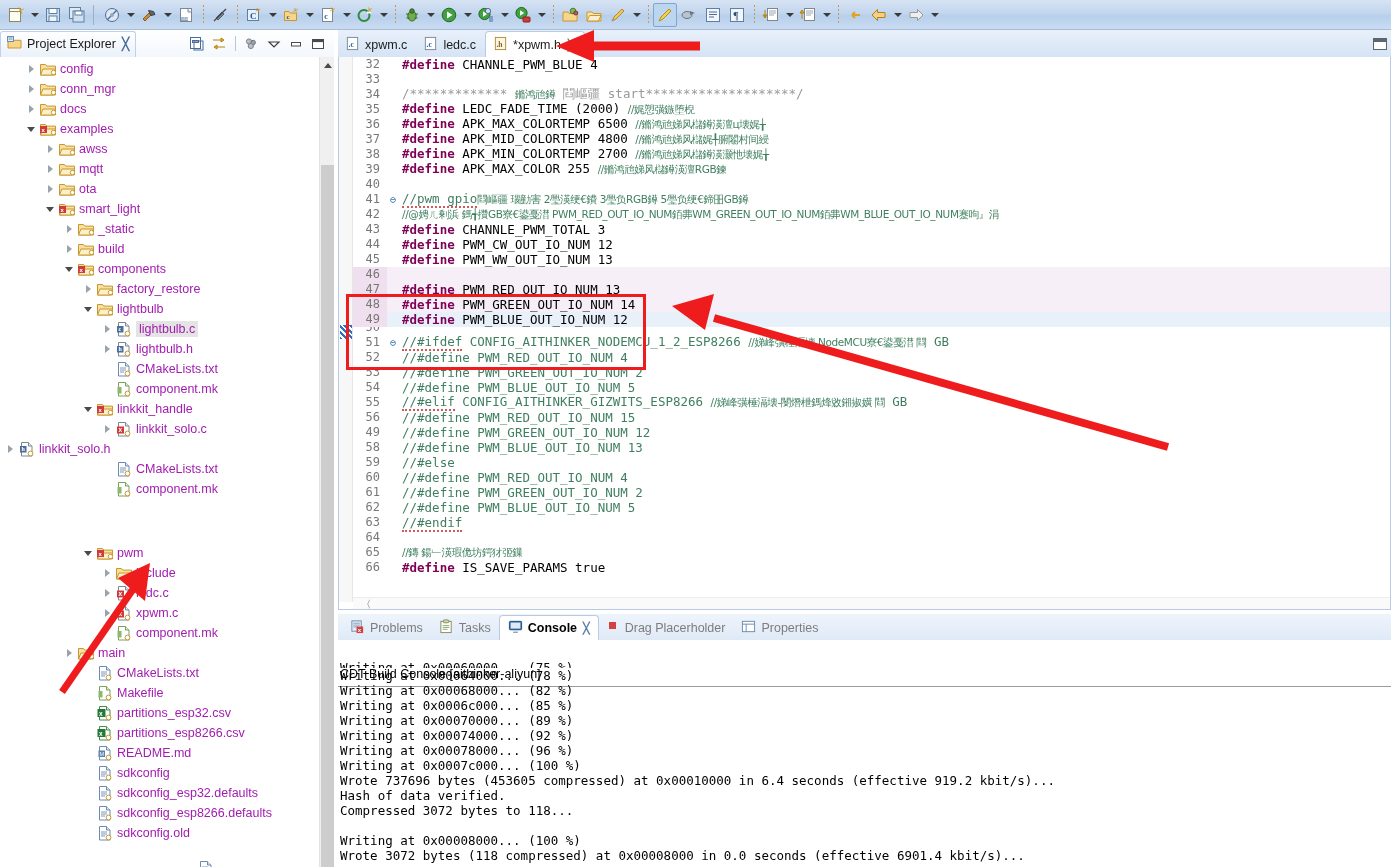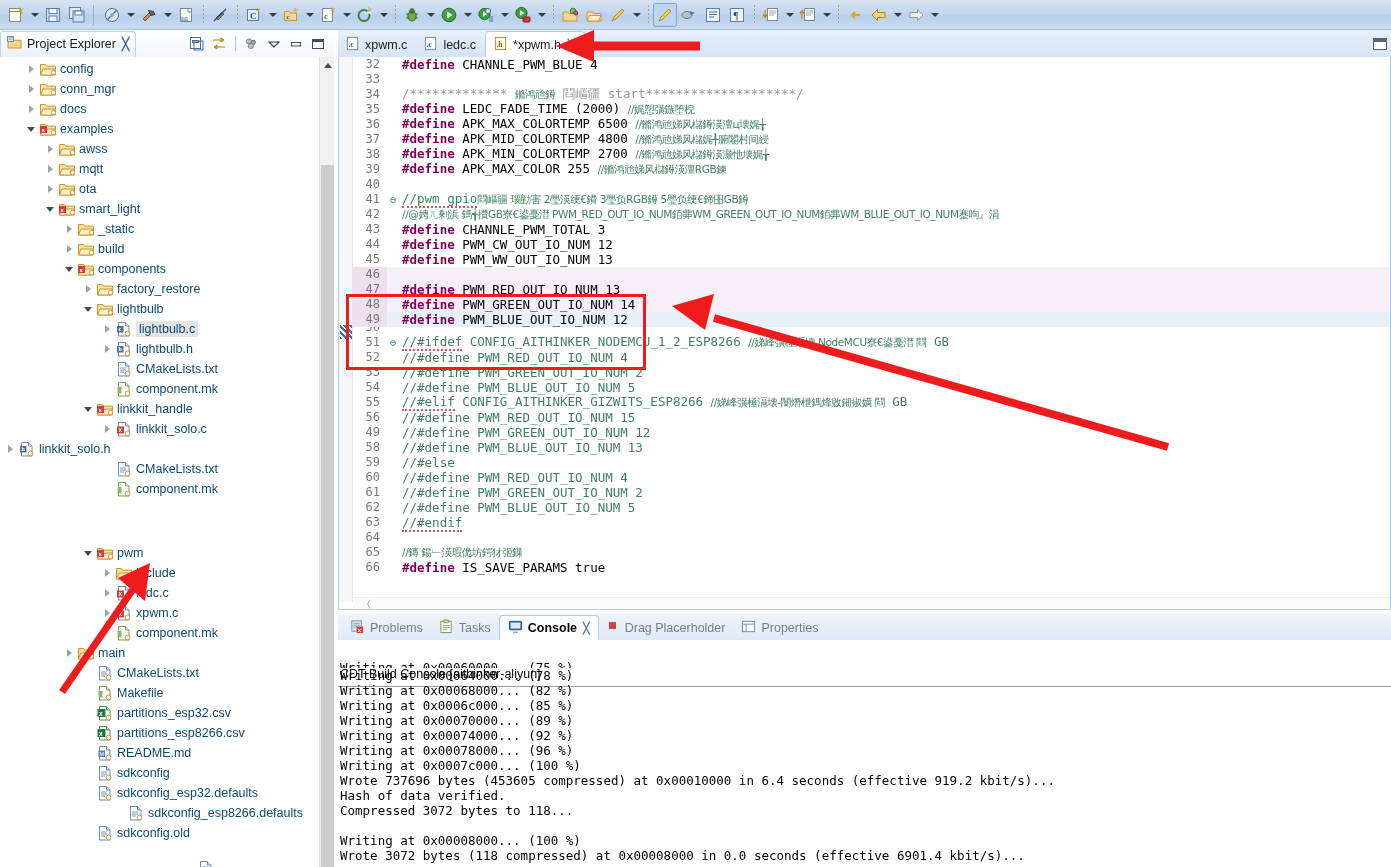--- a/index.html
+++ b/index.html
@@ -65,21 +65,21 @@
   .pe-tool { width: 20px; height: 20px; display: flex; align-items: center; justify-content: center; }
   .pe-vsep { width: 1px; height: 15px; background: #b9c7d8; margin: 0 4px; }
 
   .pe-body {
     position: absolute; left: 0; top: 27px; width: 334px; height: 810px;
     overflow: hidden; background: #fff;
   }
   .tree { padding-top: 2px; }
   .row {
     display: flex; align-items: center; height: 20px; white-space: nowrap;
-    font-size: 12.5px; color: #0c4a6e; padding-left: 2px;
+    font-size: 12.5px; color: #a21caf; padding-left: 2px;
   }
   .row.selected .lbl { background: #e4e4e4; padding: 0 3px; }
   .twisty {
     width: 16px; height: 16px; display: flex; align-items: center; justify-content: center;
     flex: 0 0 16px;
   }
   .twisty.collapsed::before {
     content: ""; width: 0; height: 0;
     border-top: 4px solid transparent; border-bottom: 4px solid transparent;
     border-left: 5px solid #9aa3ab;
@@ -927,21 +927,21 @@
             <span class="ico">
               <svg width="16" height="15" viewBox="0 0 16 15">
                 <path d="M2.5 0.5h7l3.5 3.5v10h-10.5z" fill="#fff" stroke="#6b8bb0"></path>
                 <path d="M9.5 0.5v3.5h3.5" fill="#dde8f3" stroke="#6b8bb0"></path>
                 <path d="M4 6h6M4 8h6M4 10h4" stroke="#6b8bb0" stroke-width=".9"></path>
                 <circle cx="11.5" cy="11.5" r="2.4" fill="#fff" stroke="#c8982e"></circle>
               </svg>
             </span>
             <span class="lbl">sdkconfig_esp32.defaults</span>
           </div>
-          <div class="row" style="padding-left: 80px; justify-content: center;">
+          <div class="row" style="padding-left: 80px;">
             <span class="twisty "></span>
             <span class="ico">
               <svg width="16" height="15" viewBox="0 0 16 15">
                 <path d="M2.5 0.5h7l3.5 3.5v10h-10.5z" fill="#fff" stroke="#6b8bb0"></path>
                 <path d="M9.5 0.5v3.5h3.5" fill="#dde8f3" stroke="#6b8bb0"></path>
                 <path d="M4 6h6M4 8h6M4 10h4" stroke="#6b8bb0" stroke-width=".9"></path>
                 <circle cx="11.5" cy="11.5" r="2.4" fill="#fff" stroke="#c8982e"></circle>
               </svg>
             </span>
             <span class="lbl">sdkconfig_esp8266.defaults</span>

